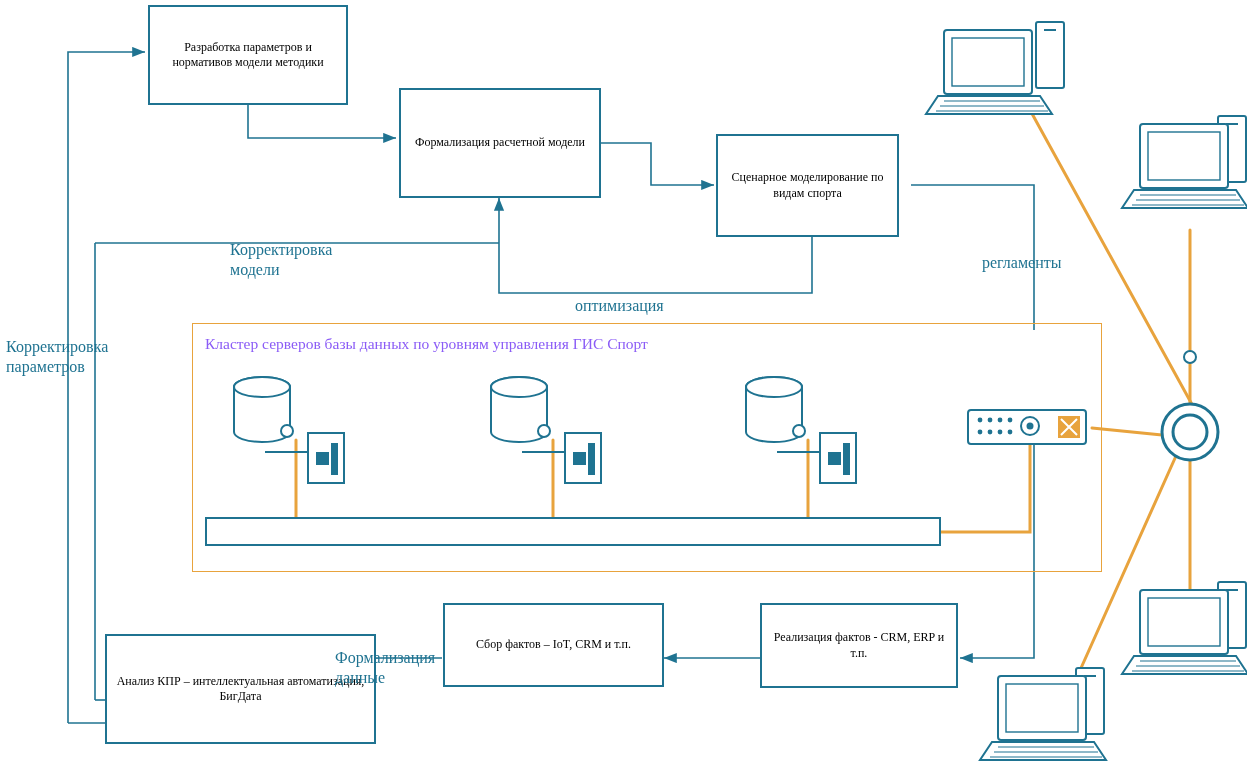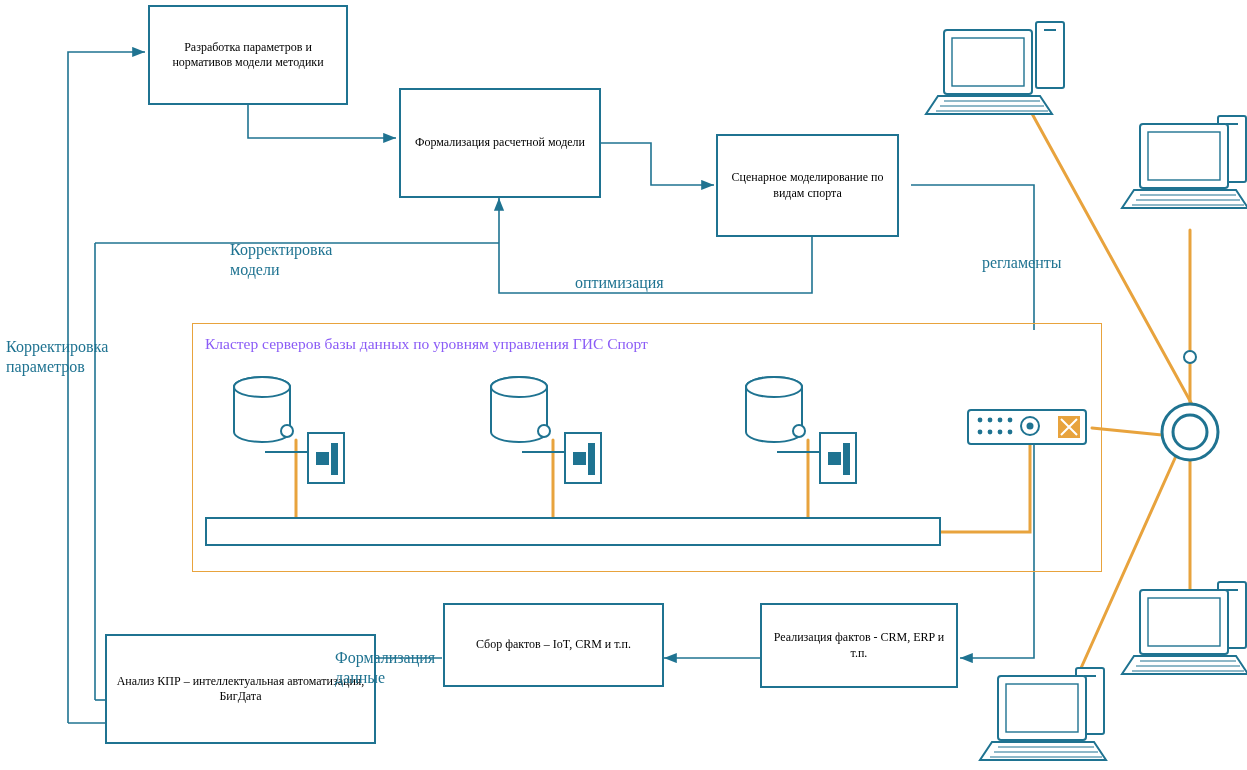--- a/index.html
+++ b/index.html
@@ -247,21 +247,21 @@
 
   <div class="node-box" style="left:105px; top:634px; width:271px; height:110px;">Анализ КПР – интеллектуальная автоматизация, БигДата</div>
 
   <div class="node-box" style="left:443px; top:603px; width:221px; height:84px;text-align:right;">Сбор фактов – IoT, CRM и т.п.</div>
 
   <div class="node-box" style="left:760px; top:603px; width:198px; height:85px;">Реализация фактов - CRM, ERP и т.п.</div>
 
   <div class="label-text" style="left:230px; top:240px; width:180px;">Корректировка
 модели</div>
 
-  <div class="label-text" style="left:575px; top:273px; width:130px;">оптимизация</div>
+  <div class="label-text" style="left:575px; top:296px; width:130px;">оптимизация</div>
 
   <div class="label-text" style="left:6px; top:337px; width:130px;">Корректировка
 параметров</div>
 
   <div class="label-text" style="left:982px; top:232px; width:110px;margin-top:21px;">регламенты</div>
 
   <div class="label-text" style="left:335px; top:648px; width:110px;">Формализация
 данные</div>
 
 </div>

